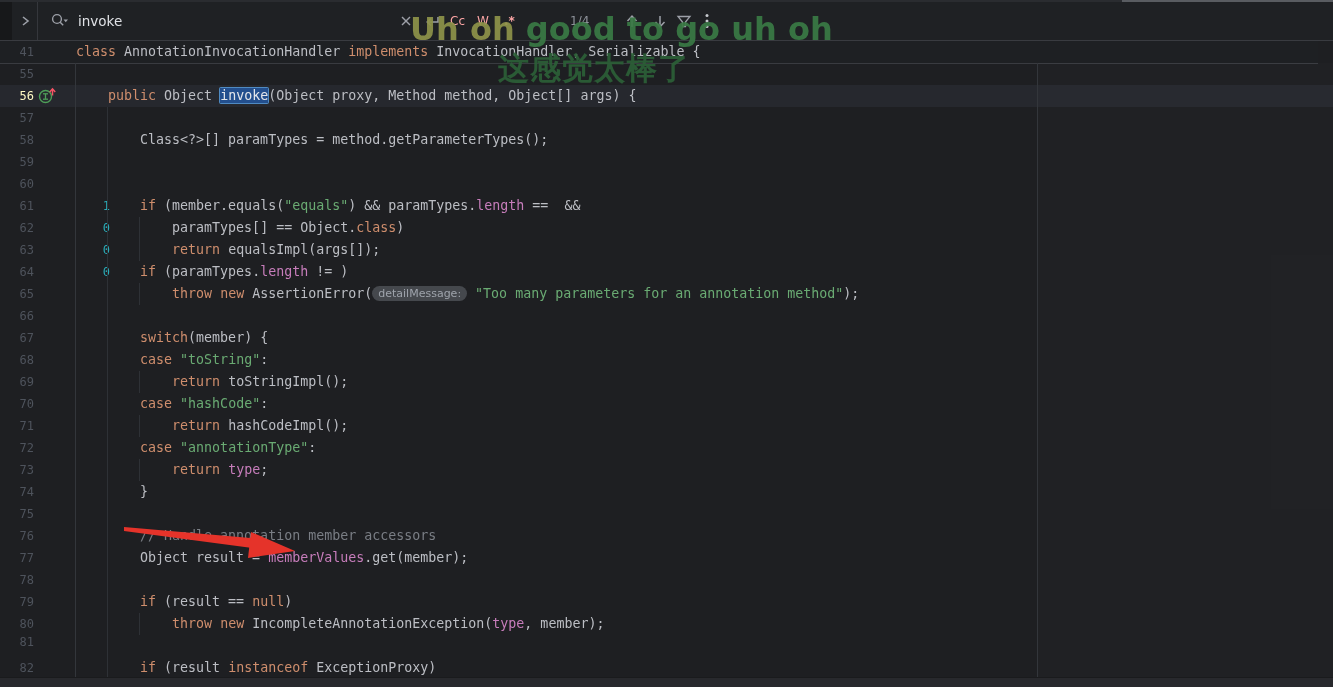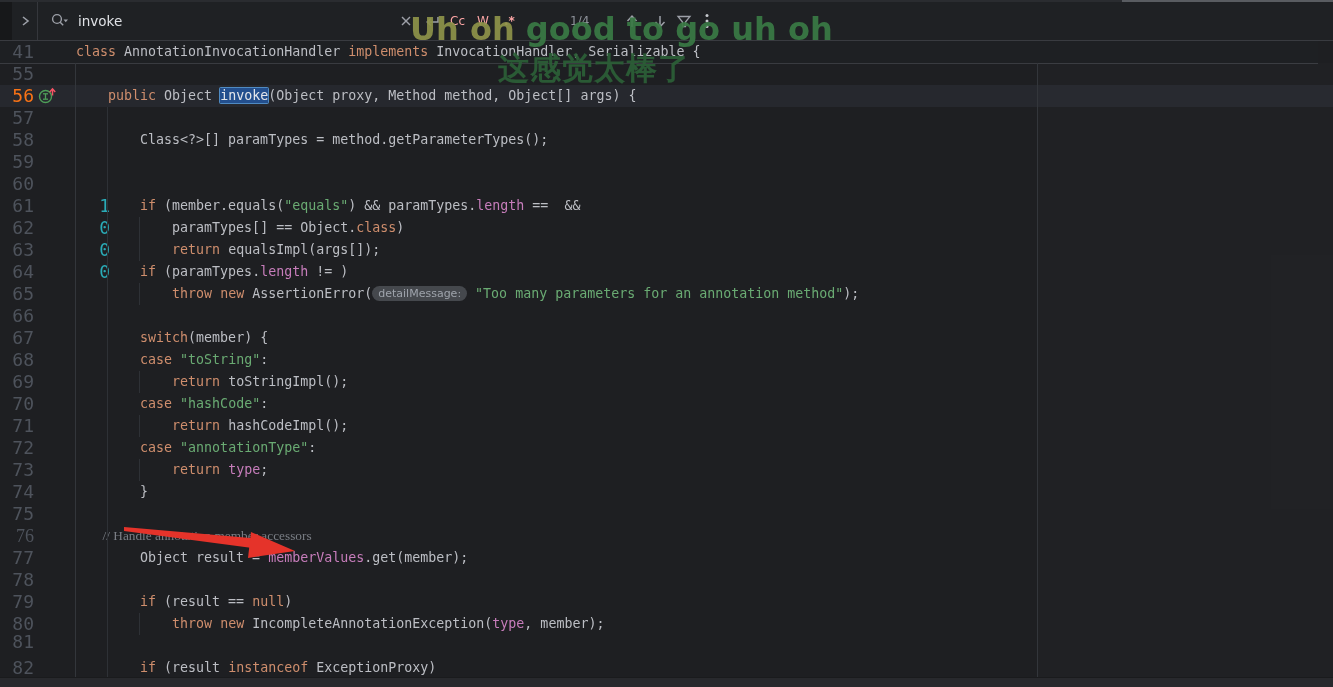--- a/index.html
+++ b/index.html
@@ -20,22 +20,22 @@
   .toggle{position:absolute;top:0;height:100%;display:flex;align-items:center;color:#fca5a5;
           font-family:"DejaVu Sans","Liberation Sans",sans-serif;font-size:12px;cursor:pointer;}
   .counter{position:absolute;left:570px;top:0;height:100%;display:flex;align-items:center;color:#8f939b;
            font-family:"DejaVu Sans","Liberation Sans",sans-serif;font-size:12px;}
   
   .sticky-row{position:absolute;left:0;top:41px;width:1318px;height:22px;background:#1e2023;
               border-bottom:1px solid #393b40;box-sizing:content-box;}
   
   .row{position:absolute;left:0;width:1333px;height:22px;line-height:22px;font-size:13.3px;}
   .row.active{background:#26282e;}
-  .num{position:absolute;left:0;top:0;width:34px;text-align:right;color:#4e535c;font-size:18px;}
-  .row.active .num{color:#f97316;}
+  .num{position:absolute;left:0;top:0;width:34px;text-align:right;color:#4e535c;font-size:12px;}
+  .row.active .num{color:#fef9c3;}
   .codeline{position:absolute;left:76px;top:0;white-space:pre;}
   .tok.kw{color:#cf8e6d}.tok.pl{color:#bcbec4}.tok.str{color:#6aab73}
   .tok.num{color:#2aacb8}.tok.fld{color:#c77dbb}.tok.cm{color:#7a7e85}
   .tok.match{color:#e3e6eb;background:#234f8e;box-shadow:0 0 0 1px #4f8ac2;border-radius:1px;}
   .inlay{display:inline-block;background:#45484d;color:#9ea3ab;border-radius:9px;
          font-family:"DejaVu Sans","Liberation Sans",sans-serif;font-size:11px;line-height:15px;
          padding:0 6px;position:relative;top:-1px;}
   .gutter-icon{position:absolute;left:38px;top:2px;}
   
   .vguide{position:absolute;width:1px;background:#33363b;}
@@ -207,21 +207,21 @@
         <span class="codeline"><span class="tok pl">            </span><span class="tok kw">return</span><span class="tok pl"> </span><span class="tok fld">type</span><span class="tok pl">;</span></span>
       </div>
       <div class="row" style="top: 481px;">
         <span class="num">74</span>
         <span class="codeline"><span class="tok pl">        }</span></span>
       </div>
       <div class="row" style="top: 503px;">
         <span class="num">75</span>
         <span class="codeline"></span>
       </div>
-      <div class="row" style="top: 525px; font-family: Liberation Serif, serif;">
+      <div class="row" style="top: 525px;">
         <span class="num">76</span>
         <span class="codeline"><span class="tok cm">        // Handle annotation member accessors</span></span>
       </div>
       <div class="row" style="top: 547px;">
         <span class="num">77</span>
         <span class="codeline"><span class="tok pl">        Object result = </span><span class="tok fld">memberValues</span><span class="tok pl">.get(member);</span></span>
       </div>
       <div class="row" style="top: 569px;">
         <span class="num">78</span>
         <span class="codeline"></span>

